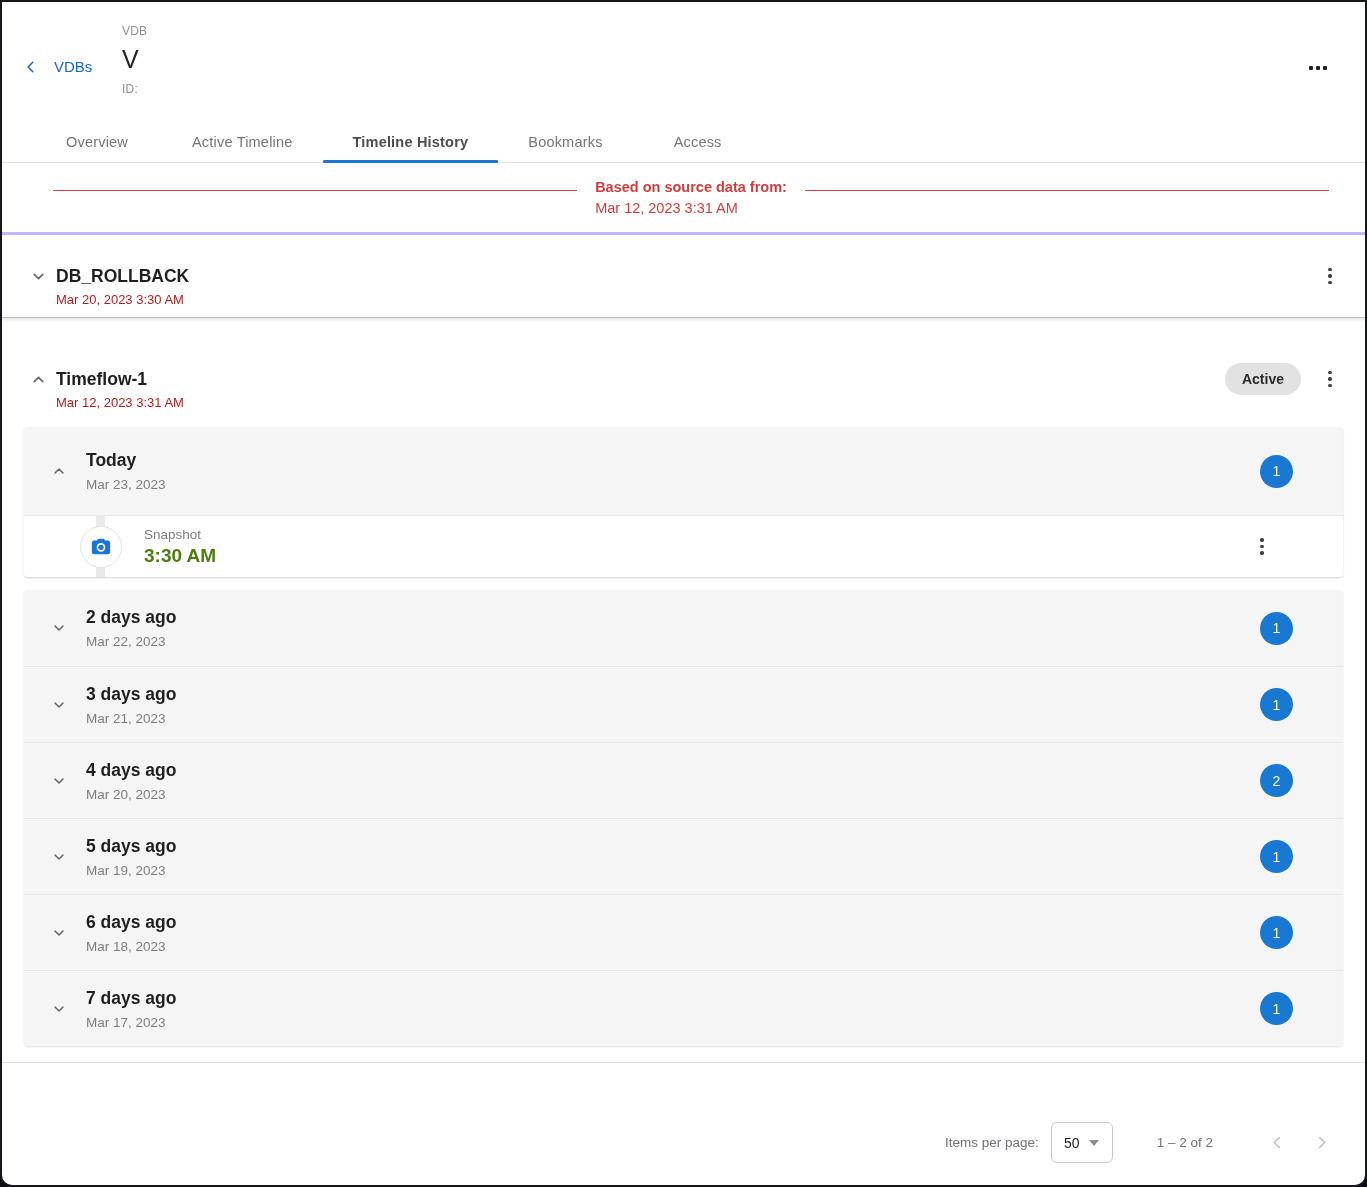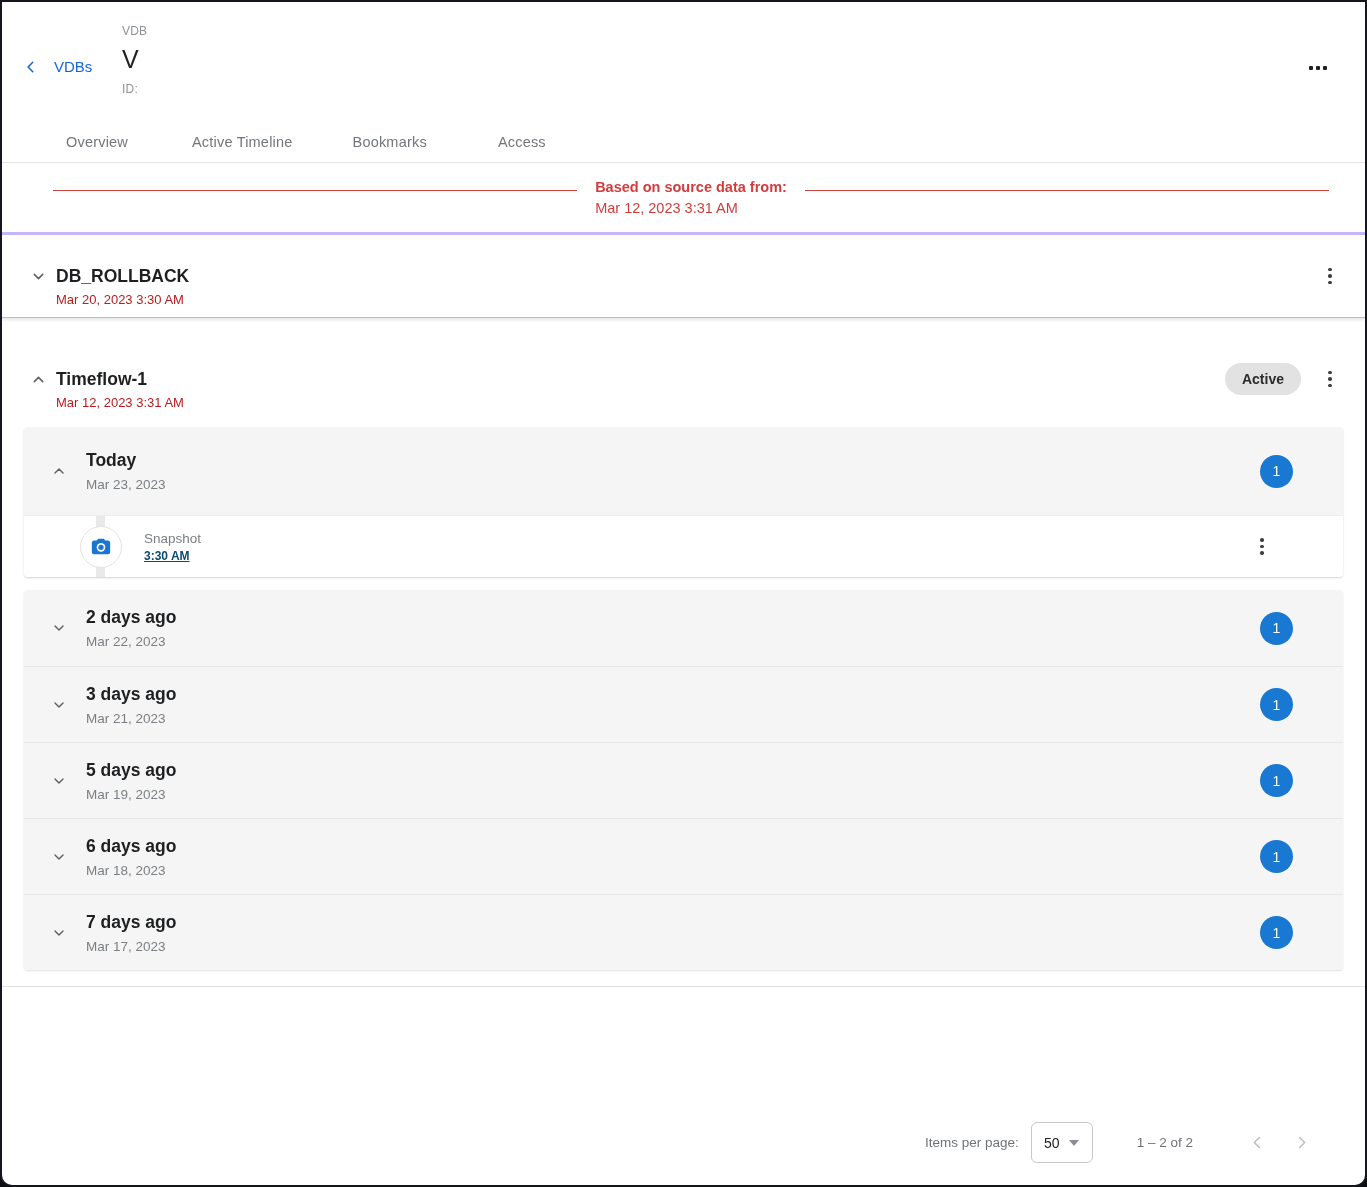--- a/index.html
+++ b/index.html
@@ -160,21 +160,21 @@
   }
   .snapshot-icon-circle {
     position: relative;
     width: 42px; height: 42px; border-radius: 50%;
     background: #fff; border: 1px solid #e3e3e3;
     display: flex; align-items: center; justify-content: center;
     margin-left: 56px; flex: 0 0 auto;
   }
   .snapshot-labels { margin-left: 22px; }
   .snapshot-type { font-size: 13.5px; color: #7b7f83; }
-  .snapshot-time { font-size: 12px; font-weight: 700; color: #0c4a6e; margin-top: 3px; text-decoration: underline; }
+  .snapshot-time { font-size: 19px; font-weight: 700; color: #4d7c0f; margin-top: 3px; }
   .snapshot-row .spacer { flex: 1; }
   .snapshot-row .kebab { margin-right: 46px; }
 
   .day-stack {
     border-radius: 4px;
     overflow: hidden;
     box-shadow: 0 1px 2px rgba(0,0,0,.12);
   }
   .day-row {
     background: #f5f5f5;
@@ -182,21 +182,21 @@
     height: 76px;
     padding: 0 22px;
   }
   .day-row + .day-row { border-top: 1px solid #e6e6e6; }
 
   
   .pagination {
     margin-top: auto;
     flex: 0 0 auto;
     display: flex; align-items: center; justify-content: flex-end;
-    padding: 0 44px 22px 0;
+    padding: 0 24px 22px 0;
     gap: 0;
   }
   .ipp-label { font-size: 13.5px; color: #6f7377; margin-right: 12px; }
   .ipp-select {
     width: 62px; height: 41px;
     border: 1px solid #c9c9c9; border-radius: 6px;
     display: flex; align-items: center; justify-content: center; gap: 10px;
     font-size: 14px; color: #202124;
     cursor: pointer;
     background: #fff;
@@ -238,20 +238,21 @@
     <div class="header-menu" title="">
       <i></i>
         <i></i>
         <i></i>
     </div>
   </header>
 
   <nav class="tabs">
     <div class="tab">Overview</div>
     <div class="tab">Active Timeline</div>
+    <div class="tab active">Timeline History</div>
     <div class="tab">Bookmarks</div>
     <div class="tab">Access</div>
   </nav>
 
   <div class="banner">
     <div class="rule"></div>
     <div class="banner-text">
       <div class="banner-line1">Based on source data from:</div>
       <div class="banner-line2">Mar 12, 2023 3:31 AM</div>
     </div>
@@ -361,20 +362,33 @@
               </svg>
           </span>
           <div class="day-title-group">
             <div class="day-title">3 days ago</div>
             <div class="day-date">Mar 21, 2023</div>
           </div>
           <div class="panel-spacer"></div>
           <div class="count-badge">1</div>
         </div>
 
+        <div class="day-row">
+          <span class="day-toggle">
+            <svg width="16" height="16" viewBox="0 0 24 24">
+                <path d="M6 9 L12 15 L18 9" fill="none" stroke="#5f6368" stroke-width="2.2" stroke-linecap="round" stroke-linejoin="round"></path>
+              </svg>
+          </span>
+          <div class="day-title-group">
+            <div class="day-title">4 days ago</div>
+            <div class="day-date">Mar 20, 2023</div>
+          </div>
+          <div class="panel-spacer"></div>
+          <div class="count-badge">2</div>
+        </div>
 
         <div class="day-row">
           <span class="day-toggle">
             <svg width="16" height="16" viewBox="0 0 24 24">
                 <path d="M6 9 L12 15 L18 9" fill="none" stroke="#5f6368" stroke-width="2.2" stroke-linecap="round" stroke-linejoin="round"></path>
               </svg>
           </span>
           <div class="day-title-group">
             <div class="day-title">5 days ago</div>
             <div class="day-date">Mar 19, 2023</div>

